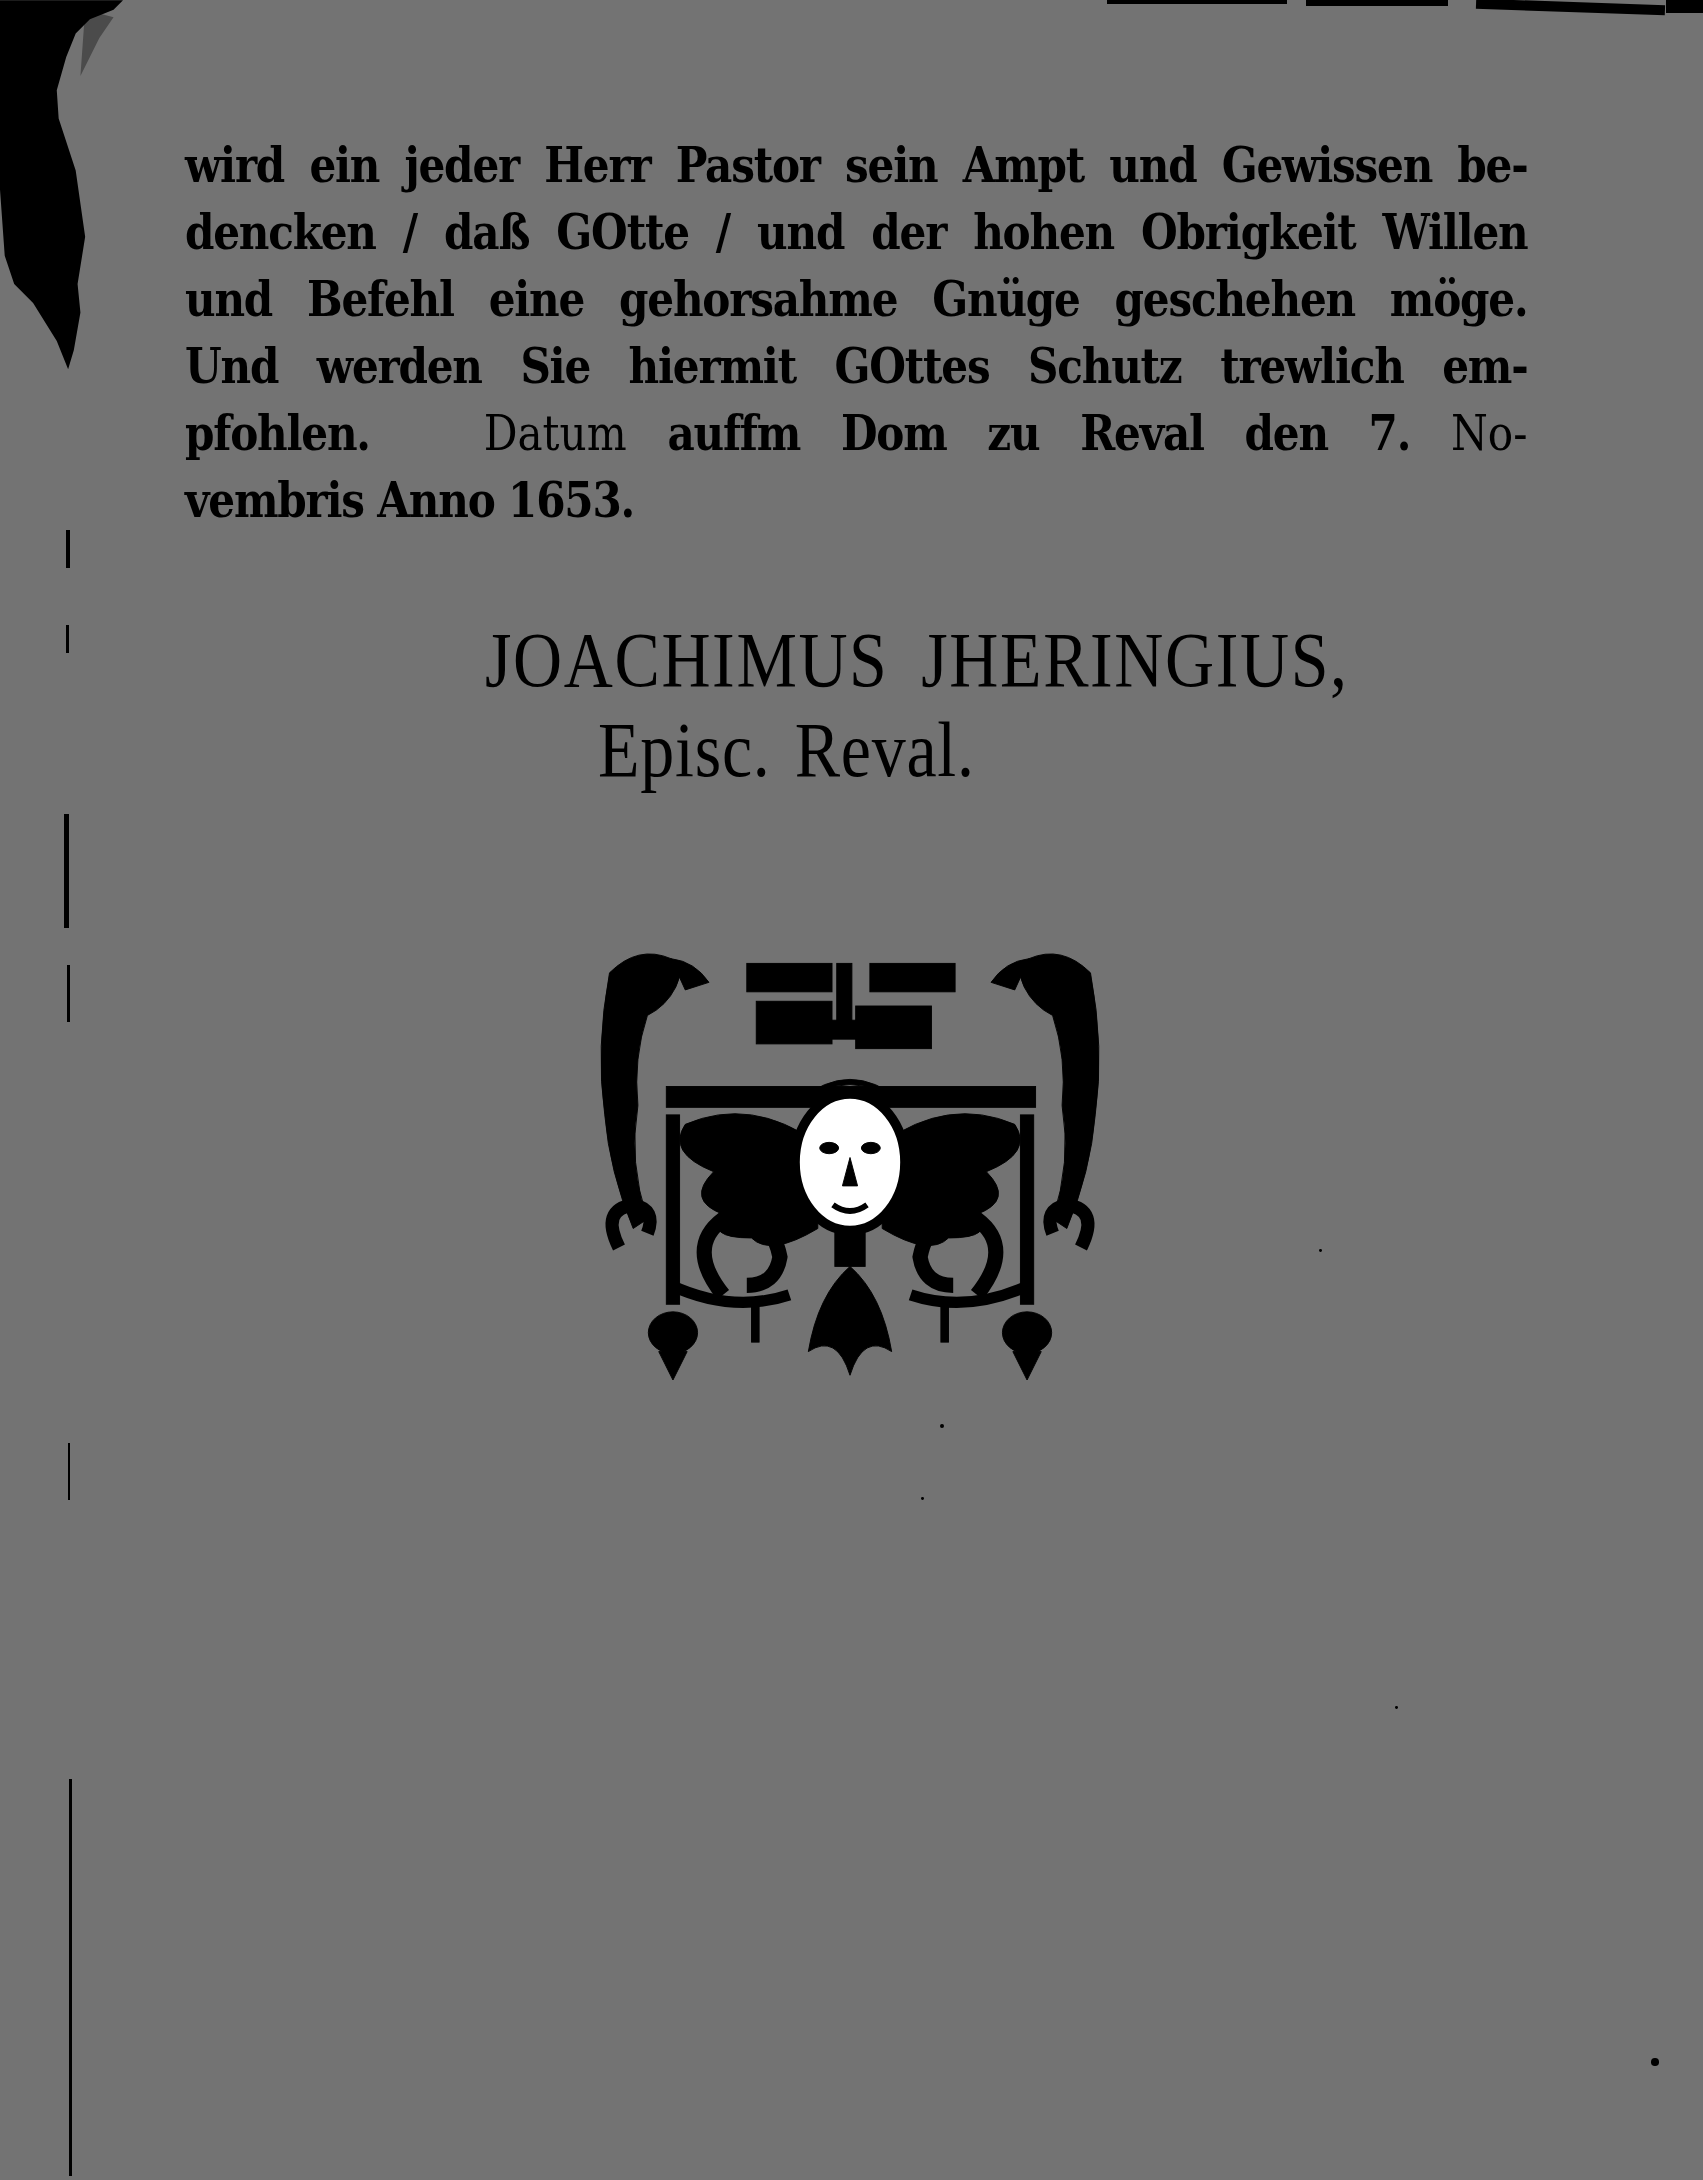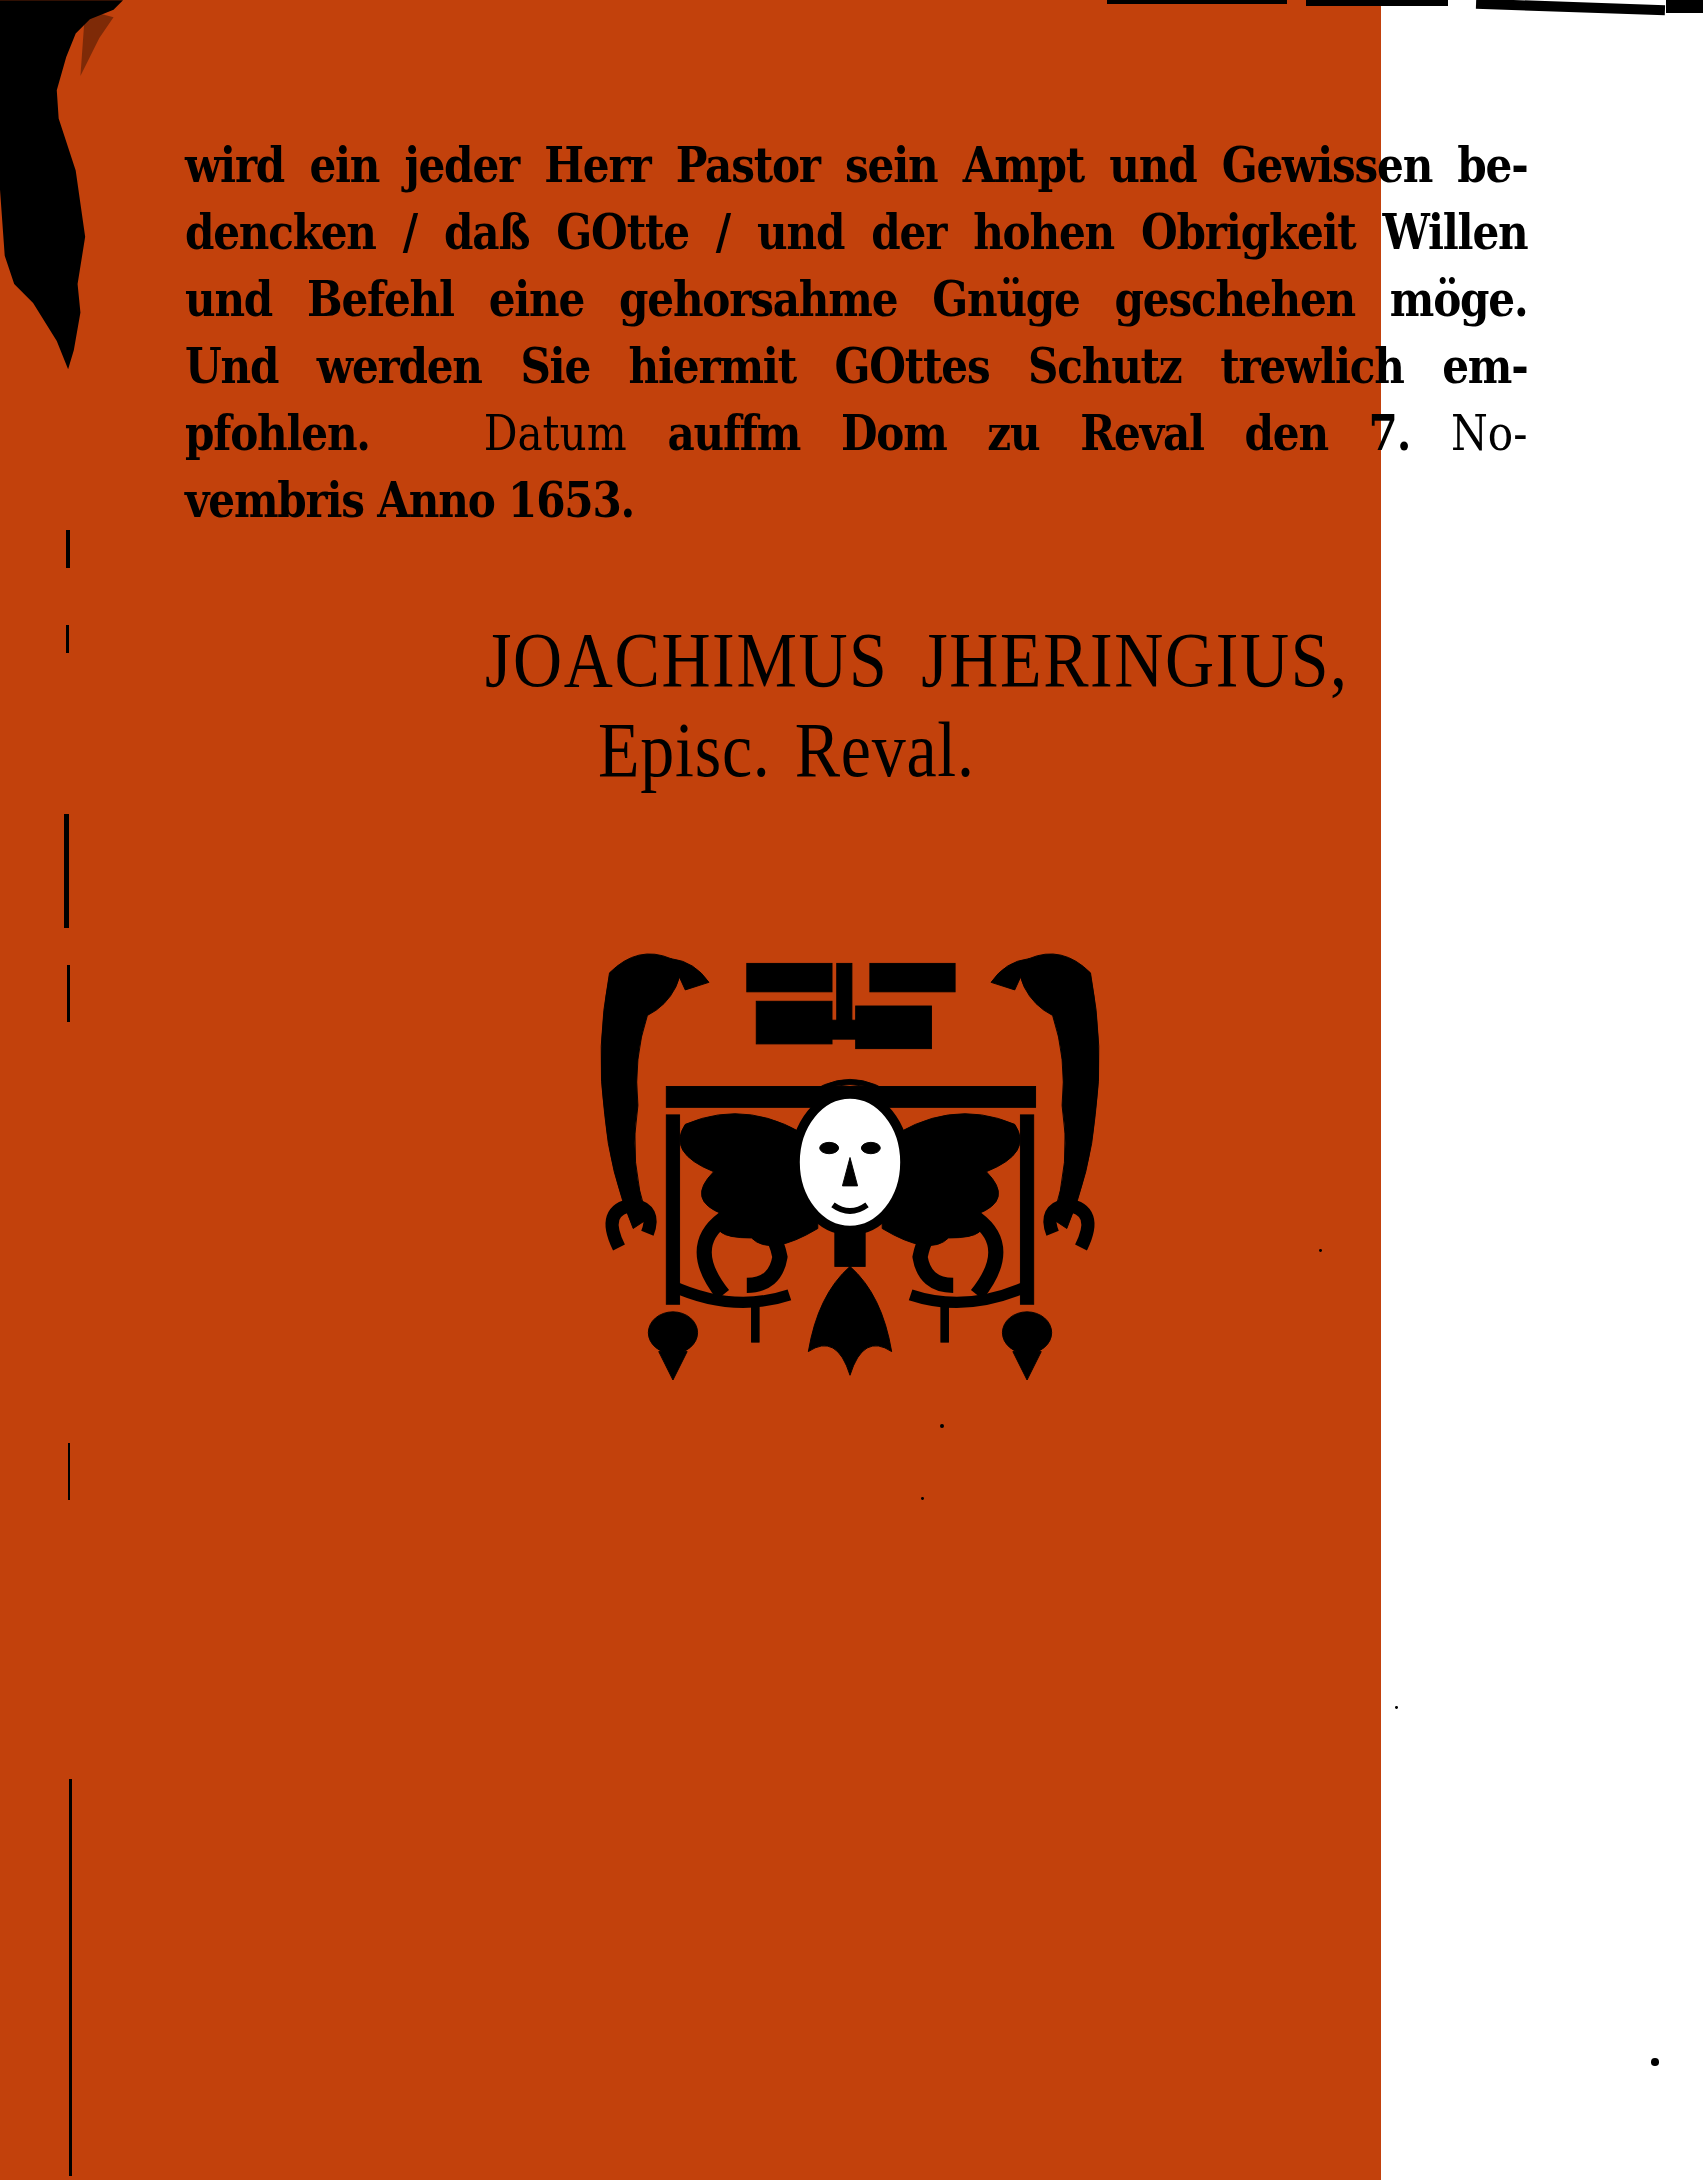--- a/index.html
+++ b/index.html
@@ -1,21 +1,21 @@
 <!DOCTYPE html>
 <html style="font-size:15px"><head>
 <meta charset="utf-8">
 <style>
   html, body { margin: 0; padding: 0; }
   body {
     width: 1703px; height: 2180px; position: relative; overflow: hidden;
     background: #ffffff; color: #000000;
     font-family: "DejaVu Serif", serif;
   }
-  .page { position: absolute; left: 0; top: 0; width: 1381px; height: 2180px; background: #c2410c; }
+  .page { position: absolute; left: 0; top: 0; width: 1703px; height: 2180px; background: #737373; }
 
   
   .edge-top { position: absolute; left: 0; top: 0; width: 1703px; height: 13.2px; }
   .edge-top .bar { position: absolute; background: #000; }
   .edge-left-blot { position: absolute; left: 0; top: 0; width: 123px; height: 379px; }
   .edge-left-line { position: absolute; left: 66px; width: 3.8px; background: #000; }
   .speck { position: absolute; width: 3.8px; height: 3.8px; background: #000; border-radius: 50%; }
 
   
   .body-text {

